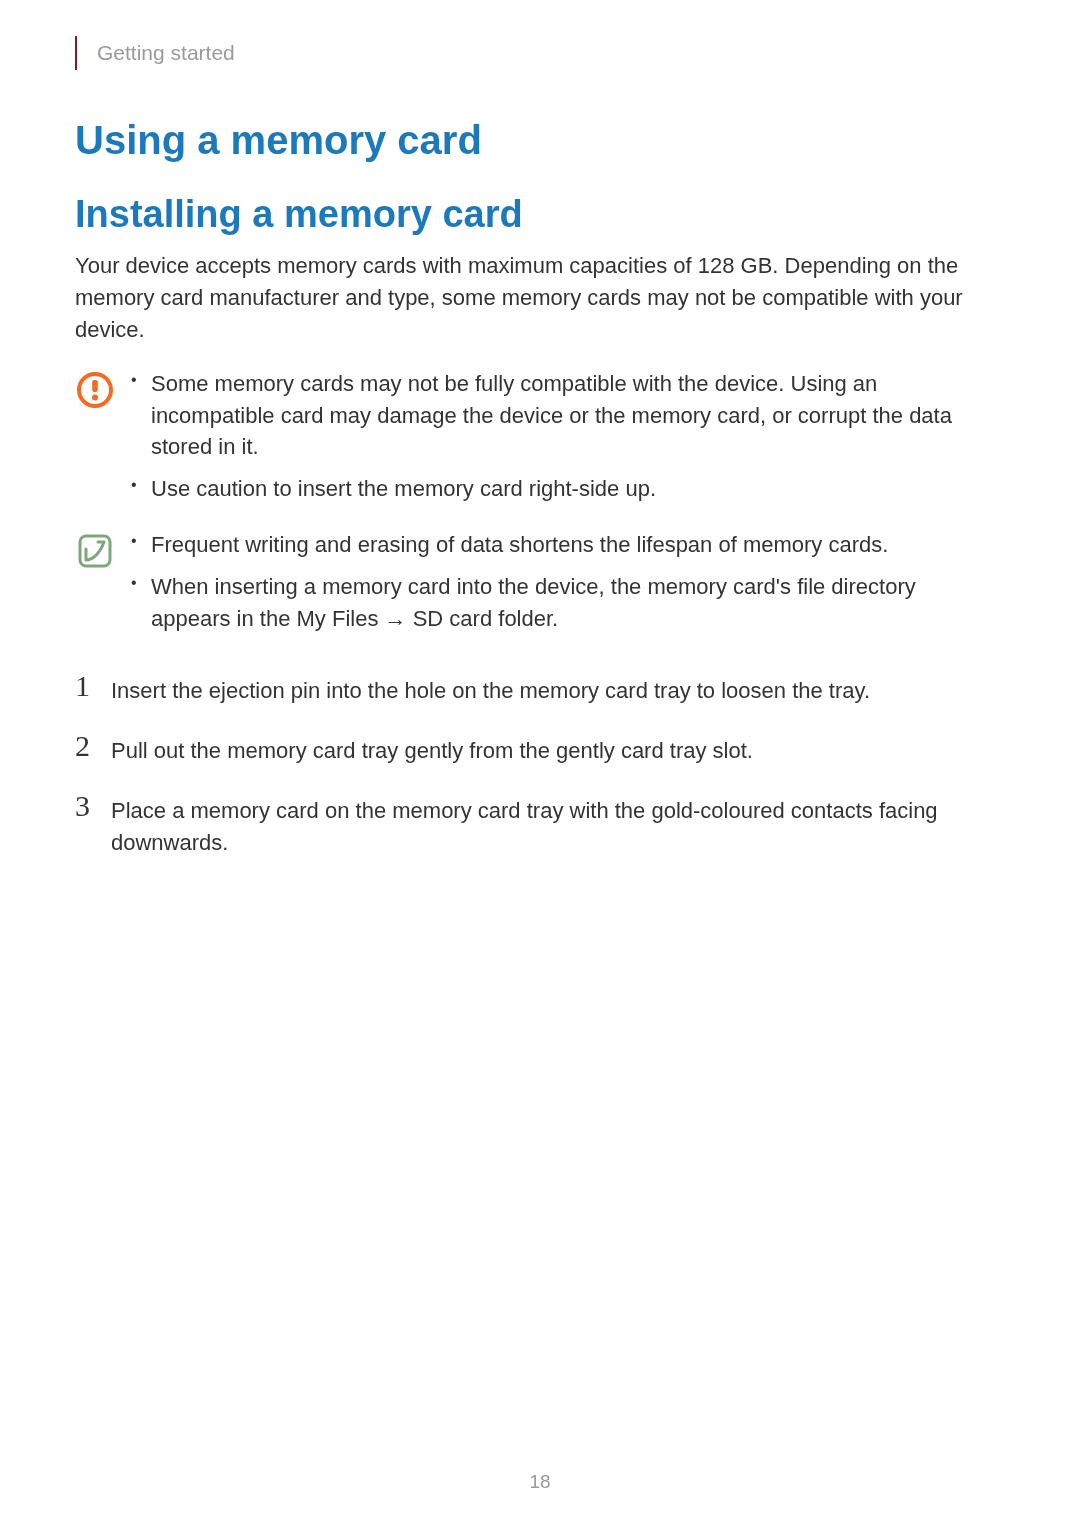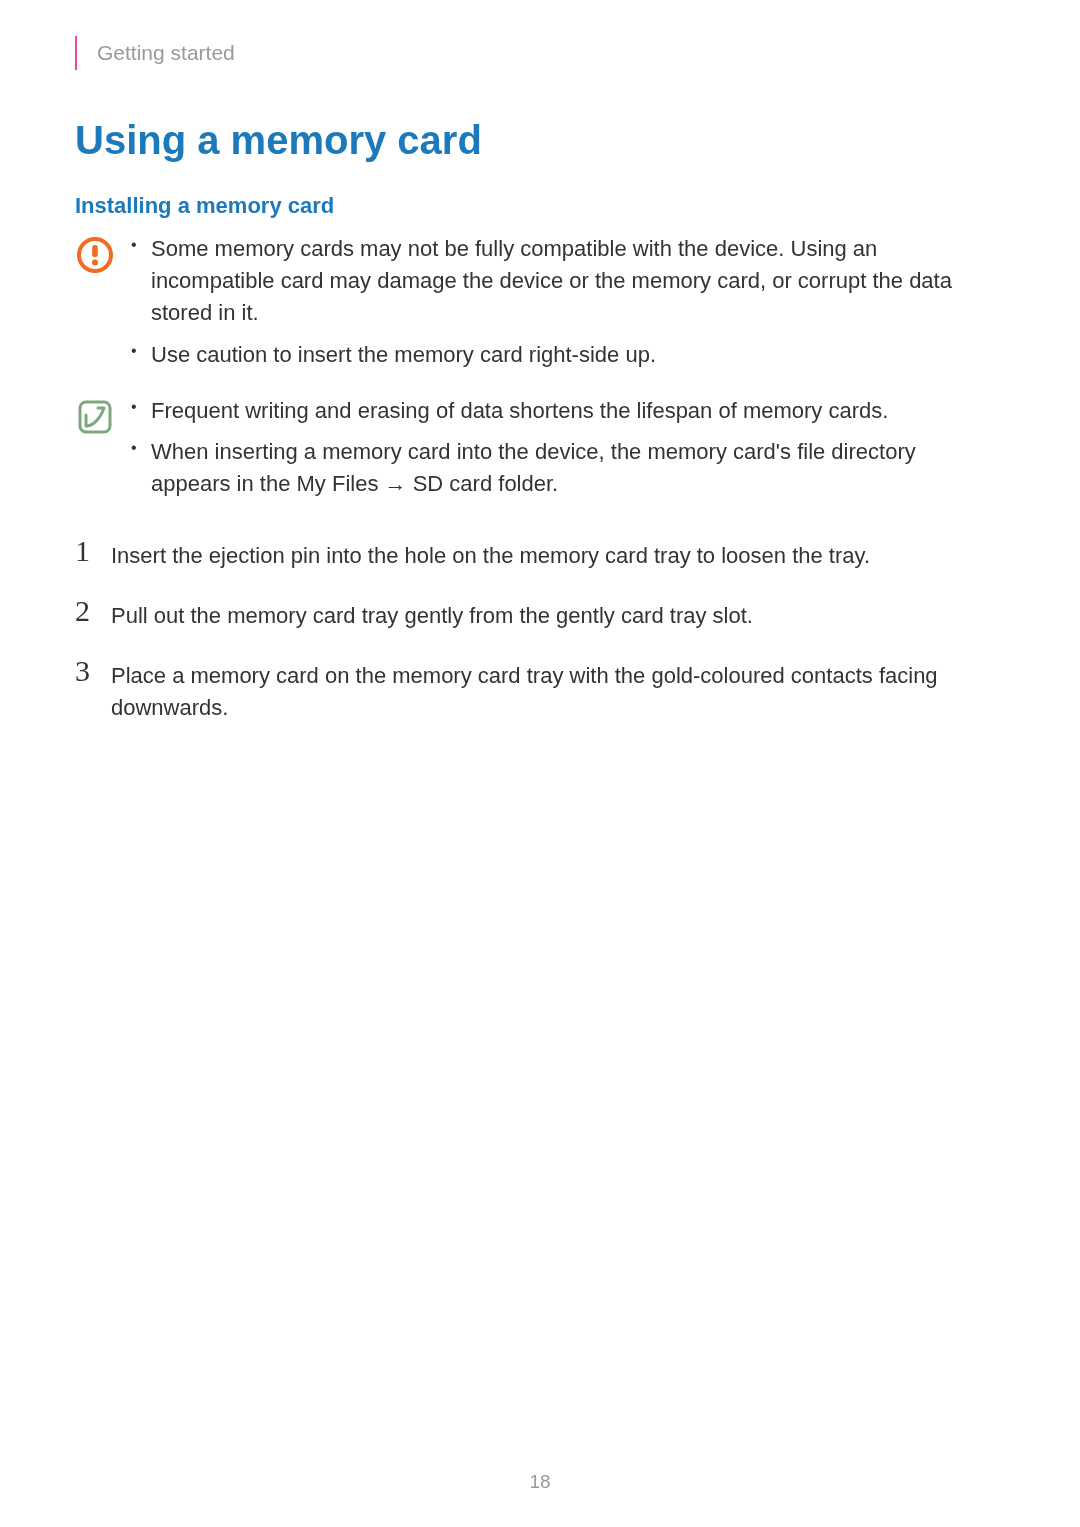--- a/index.html
+++ b/index.html
@@ -13,40 +13,40 @@
     position: relative;
     box-sizing: border-box;
   }
   .page {
     padding: 36px 72px 40px 50px;
     box-sizing: border-box;
     height: 100%;
     position: relative;
   }
   .header-rule {
-    border-left: 2px solid #ec4899;
+    border-left: 2px solid #7f1d1d;
     height: 34px;
     padding-left: 20px;
     margin-left: 25px;
     display: flex;
     align-items: center;
   }
   .header-text {
     font-size: 21px;
     color: #9a9a9a;
     font-weight: 400;
   }
   h1.main-title {
     font-size: 40px;
     color: #1c79bb;
     font-weight: 700;
     margin: 48px 0 30px 25px;
   }
   h2.sub-title {
-    font-size: 22px;
+    font-size: 38px;
     color: #1c79bb;
     font-weight: 600;
     margin: 28px 0 14px 25px;
   }
   .intro {
     font-size: 22px;
     line-height: 1.45;
     color: #333;
     margin: 0 0 22px 25px;
   }
@@ -127,20 +127,21 @@
 <div class="page">
 
   <div class="header-rule">
     <span class="header-text">Getting started</span>
   </div>
 
   <h1 class="main-title">Using a memory card</h1>
 
   <h2 class="sub-title">Installing a memory card</h2>
 
+  <p class="intro">Your device accepts memory cards with maximum capacities of 128 GB. Depending on the memory card manufacturer and type, some memory cards may not be compatible with your device.</p>
 
   <div class="callout">
     <div class="callout-icon">
       <svg width="40" height="40" viewBox="0 0 40 40">
         <circle cx="20" cy="20" r="16" fill="none" stroke="#f26b21" stroke-width="4"></circle>
         <rect x="17.2" y="10" width="5.6" height="12" rx="2" fill="#f26b21"></rect>
         <circle cx="20" cy="27.5" r="3" fill="#f26b21"></circle>
       </svg>
     </div>
     <div class="callout-body">

